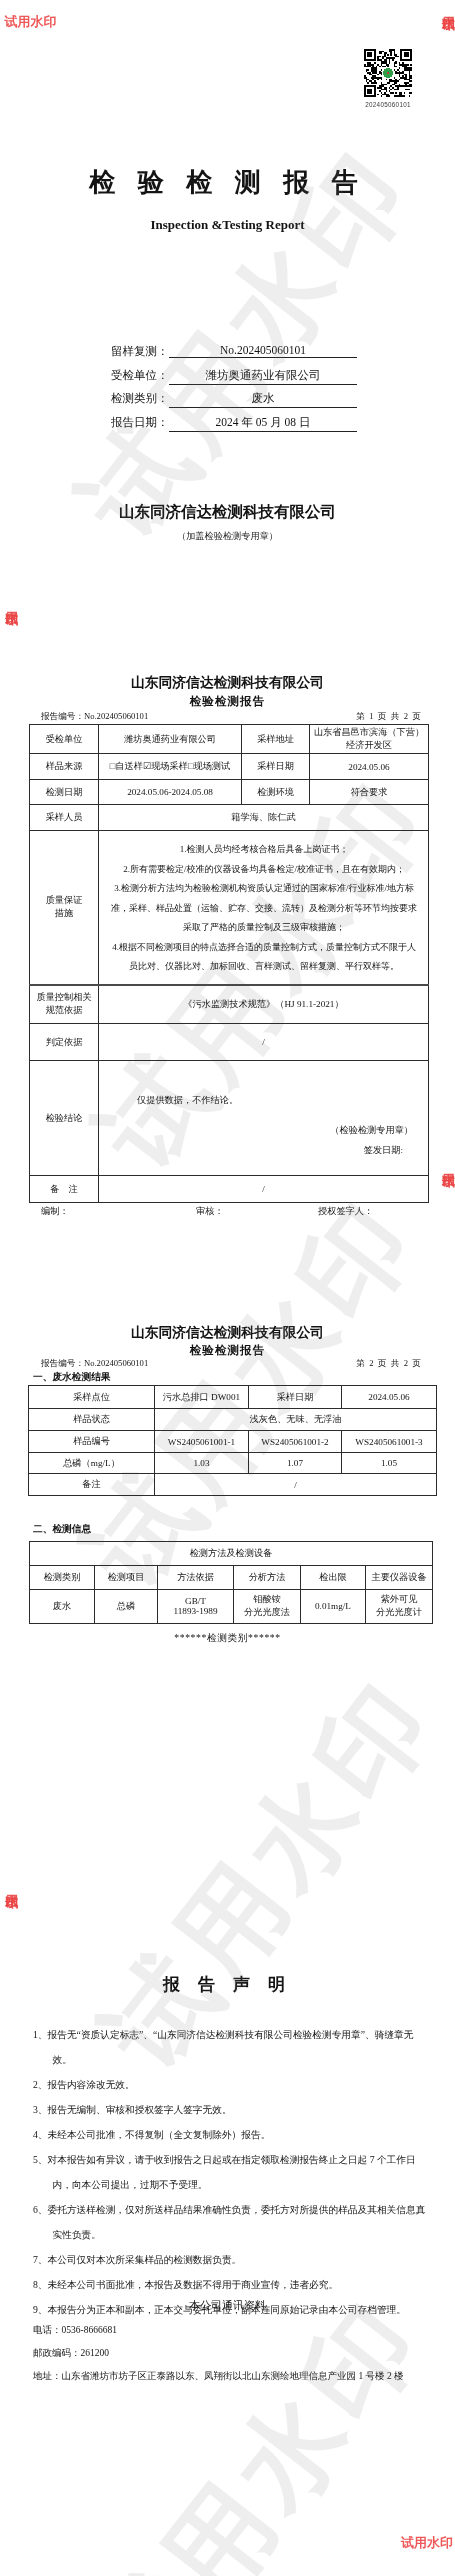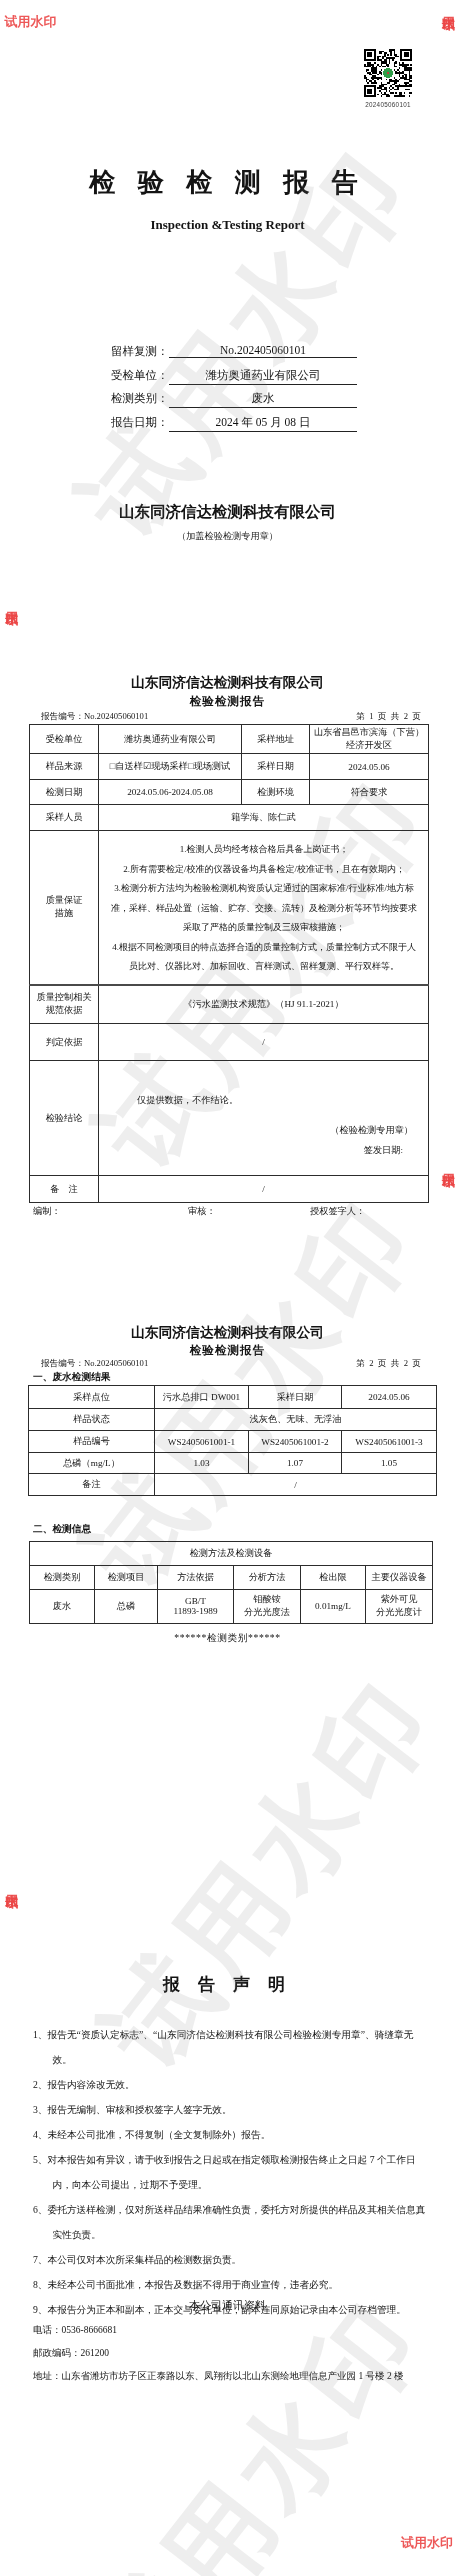--- a/index.html
+++ b/index.html
@@ -36,21 +36,21 @@
   .rt{border:1.7px solid #161616;}
   .rt td{border:0.9px solid #2c2c2c;text-align:center;vertical-align:middle;
          font-size:9.2px;padding:1.1px 3.4px;overflow:hidden;}
   td.qa{ text-align:center;padding:6.9px 9.2px 4.6px 10.3px;line-height:19.5px;font-size:9px;}
   td.qa p{margin:0;}
   .thick-top td{border-top:2.3px double #4a4a4a;}
   td.concl{position:relative;text-align:left;}
   .concl-text{position:absolute;left:38px;top:33px;font-size:9.2px;}
   .concl-seal{position:absolute;right:15px;top:63px;font-size:9.2px;}
   .concl-date{position:absolute;right:25px;top:83px;font-size:9.2px;}
-  .signers{font-size:9.2px;}
+  .signers{font-size:9.2px;margin-left:8px;}
   .sec-title{font-size:9.7px;font-weight:bold;}
   .end-text{font-size:9.7px;letter-spacing:0.6px;}
   
   .st-title{top:1973px;font-size:17px;font-weight:bold;letter-spacing:6.9px;}
   .st-list{left:33px;top:2022px;width:398px;font-size:9.7px;line-height:25px;}
   .st-list p{margin:0;padding-left:19.5px;text-indent:-19.5px;}
   .ct-head{top:2298px;font-size:11px;font-weight:normal;}
   .ct-line{left:33px;font-size:9.5px;}
 </style>
 </head>

